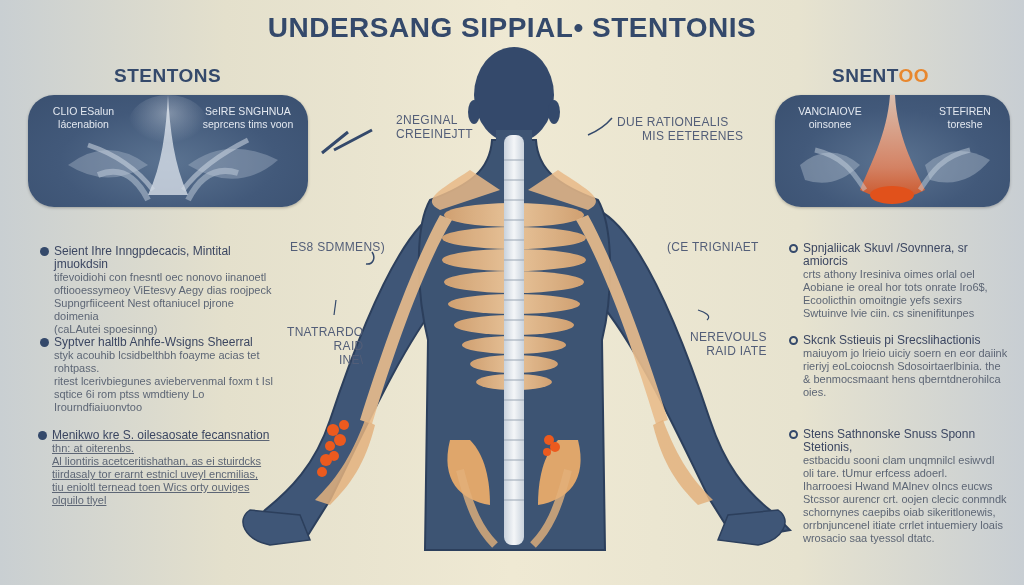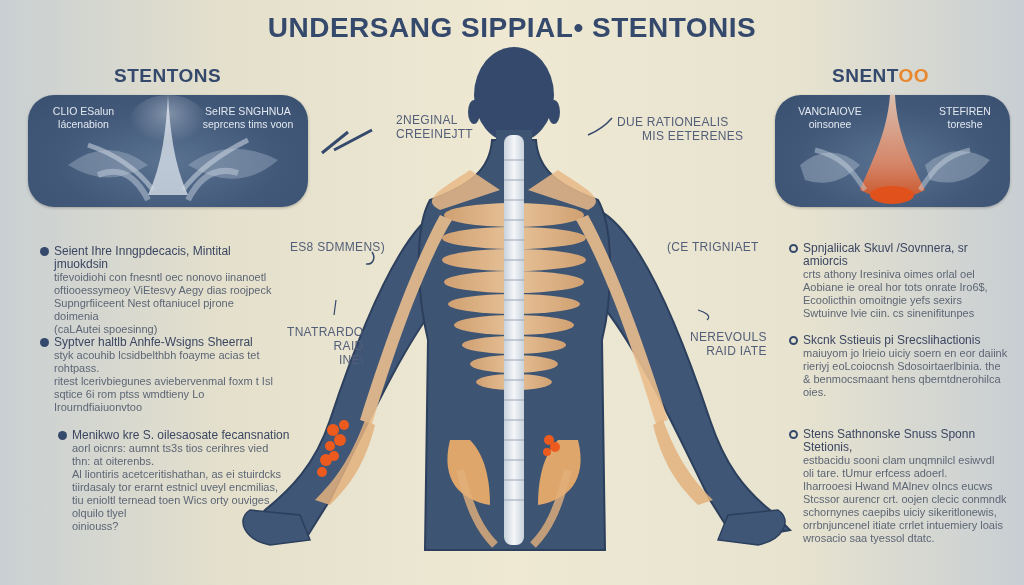--- a/index.html
+++ b/index.html
@@ -217,29 +217,27 @@
   <p>Supngrfiiceent Nest oftaniucel pjrone doimenia</p>
   <p>(caLAutei spoesinng)</p>
 </div>
 <div class="bullet-block" style="left:54px; top:336px; width:220px;">
   <div class="head"><span class="dot"></span><span>Syptver haltlb Anhfe-Wsigns Sheerral</span></div>
   <p>styk acouhib lcsidbelthbh foayme acias tet rohtpass.</p>
   <p>ritest lcerivbiegunes aviebervenmal foxm t Isl</p>
   <p>sqtice 6i rom ptss wmdtieny Lo</p>
   <p>Irourndfiaiuonvtoo</p>
 </div>
-<div class="bullet-block" style="left:72px; top:429px; width:220px;">
+<div class="bullet-block" style="left:52px; top:429px; width:220px;text-decoration:underline;">
   <div class="head"><span class="dot"></span><span>Menikwo kre S. oilesaosate fecansnation</span></div>
-  <p>aorl oicnrs: aumnt ts3s tios cerihres vied</p>
   <p>thn: at oiterenbs.</p>
   <p>Al liontiris acetceritishathan, as ei stuirdcks</p>
   <p>tiirdasaly tor erarnt estnicl uveyl encmilias,</p>
   <p>tiu enioltl ternead toen Wics orty ouviges</p>
   <p>olquilo tlyel</p>
-  <p>oiniouss?</p>
 </div>
 
 <div class="bullet-block" style="left:803px; top:242px; width:205px;">
   <div class="head"><span class="dot ring"></span><span>Spnjaliicak Skuvl /Sovnnera, sr amiorcis</span></div>
   <p>crts athony Iresiniva oimes orlal oel</p>
   <p>Aobiane ie oreal hor tots onrate Iro6$,</p>
   <p>Ecoolicthin omoitngie yefs sexirs</p>
   <p>Swtuinve lvie ciin. cs sinenifitunpes</p>
 </div>
 <div class="bullet-block" style="left:803px; top:334px; width:205px;">
@@ -248,16 +246,16 @@
   <p>rieriyj eoLcoiocnsh Sdosoirtaerlbinia. the</p>
   <p>&amp; benmocsmaant hens qberntdnerohilca</p>
   <p>oies.</p>
 </div>
 <div class="bullet-block" style="left:803px; top:428px; width:205px;">
   <div class="head"><span class="dot ring"></span><span>Stens Sathnonske Snuss Sponn Stetionis,</span></div>
   <p>estbacidu sooni clam unqmnilcl esiwvdl</p>
   <p>oli tare. tUmur erfcess adoerl.</p>
   <p>Iharrooesi Hwand MAlnev oIncs eucws</p>
   <p>Stcssor aurencr crt. oojen clecic conmndk</p>
-  <p>schornynes caepibs uiciy sikeritlonewis,</p>
+  <p>schornynes caepibs oiab sikeritlonewis,</p>
   <p>orrbnjuncenel itiate crrlet intuemiery loais</p>
   <p>wrosacio saa tyessol dtatc.</p>
 </div>
 
 </body></html>

